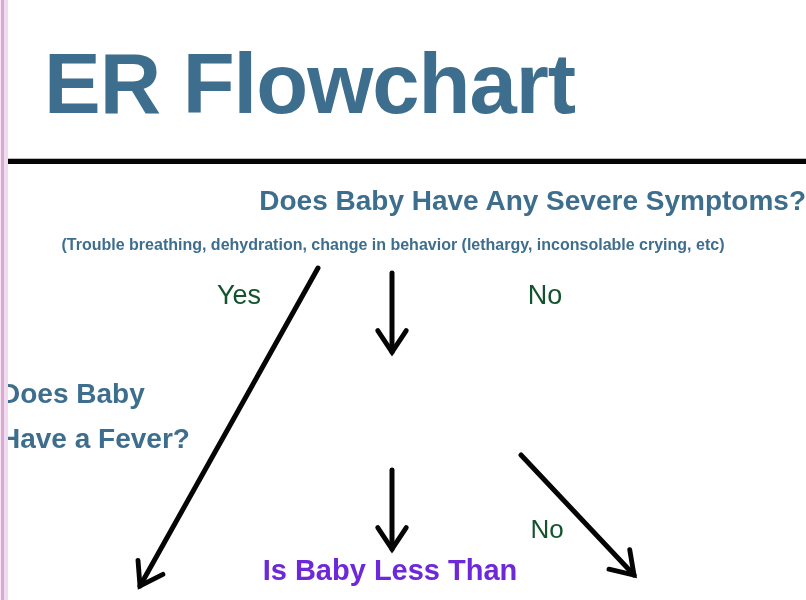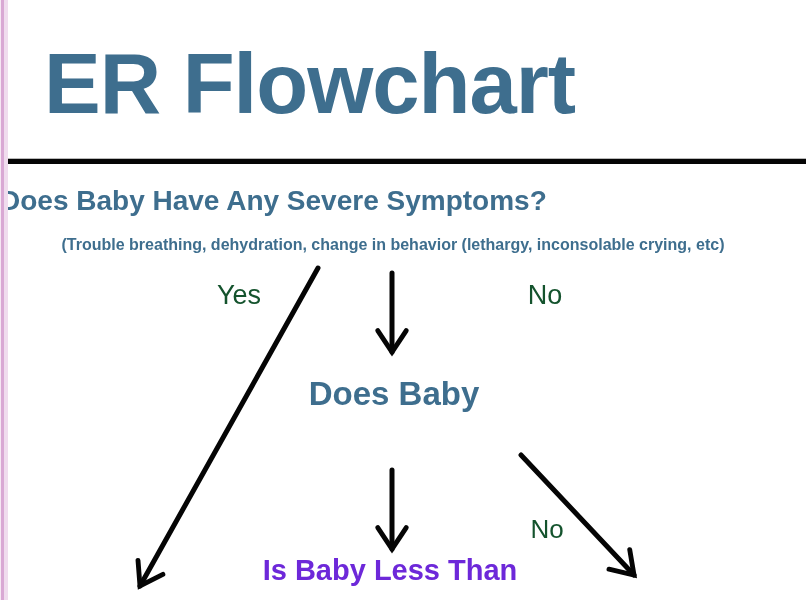--- a/index.html
+++ b/index.html
@@ -31,40 +31,40 @@
   }
 
   .rule {
     position: absolute; top: 158px; left: 0; right: 0; height: 5px;
     background: #050505;
     border-top: 1px solid #b9b9b9;
   }
 
   .q1 {
     position: absolute; top: 187px; left: 0; width: 806px;
-    text-align: left; font-size: 28px; font-weight: bold;
+    text-align: right; font-size: 28px; font-weight: bold;
     color: #3e6e8e; line-height: 1; white-space: nowrap;
   }
   .q1sub {
     position: absolute; top: 235px; left: 0; width: 786px;
     text-align: center; font-size: 16px; font-weight: bold;
     color: #3e6e8e; line-height: 1.2; white-space: nowrap;
   }
 
   .edge-label {
     position: absolute; width: 100px; text-align: center;
     font-size: 27px; font-weight: 400; color: #14532d; line-height: 1;
   }
   .lbl-yes  { top: 282px; left: 189px; }
   .lbl-no1  { top: 282px; left: 495px; }
   .lbl-no2  { top: 516px; left: 497px; font-size: 26px; }
 
   .q2 {
     position: absolute; top: 371px; left: 0; width: 788px;
-    text-align: center; font-size: 33px; font-weight: bold;
+    font-size: 28px; font-weight: bold;
     color: #3e6e8e; line-height: 45px; white-space: nowrap;
   }
 
   .q3 {
     position: absolute; top: 556px; left: 0; width: 780px;
     text-align: center; font-size: 29px; font-weight: bold;
     color: #6d28d9; line-height: 1; white-space: nowrap;
   }
 
   svg.arrows {
@@ -87,20 +87,21 @@
   <div class="q1">Does Baby Have Any Severe Symptoms?</div>
 
   <div class="q1sub">(Trouble breathing, dehydration, change in behavior (lethargy, inconsolable crying, etc)</div>
 
   <div class="edge-label lbl-yes">Yes</div>
 
   <div class="edge-label lbl-no1">No</div>
 
   <div class="q2">
     <div>Does Baby</div>
+    <div>Have a Fever?</div>
   </div>
 
   <div class="edge-label lbl-no2">No</div>
 
   <div class="q3">Is Baby Less Than</div>
 
   <svg class="arrows" viewBox="0 0 806 600" xmlns="http://www.w3.org/2000/svg">
     <defs>
       <marker id="ah" viewBox="0 0 10 10" refX="7.5" refY="5" markerWidth="7.5" markerHeight="7.5" orient="auto">
         <path d="M1.8,1.2 L7.5,5 L1.8,8.8" fill="none" stroke="#050505" stroke-width="1.3" stroke-linecap="round"></path>

